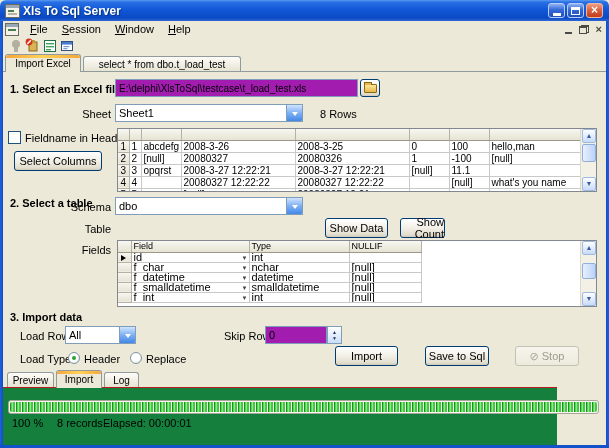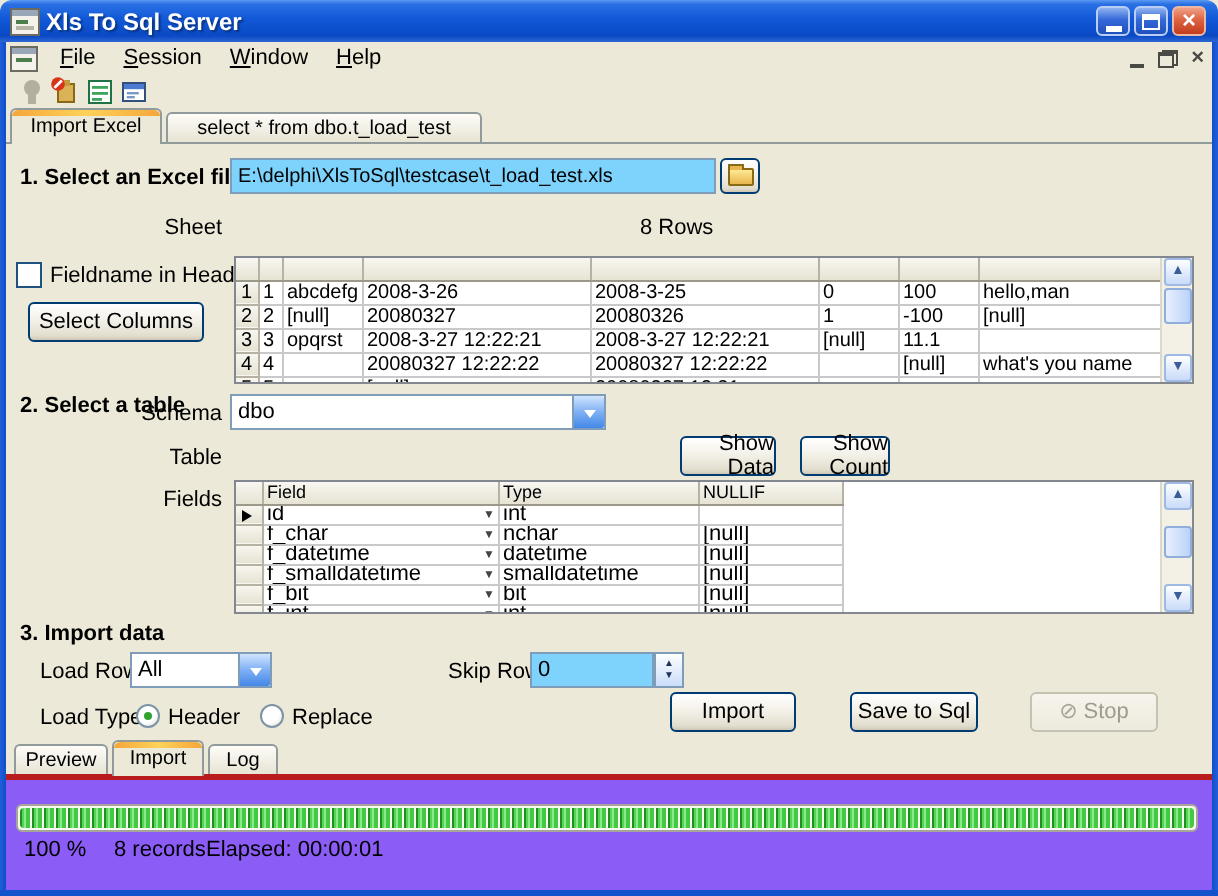--- a/index.html
+++ b/index.html
@@ -43,26 +43,26 @@
 
   
   .tab { position:absolute; font-size:10px; text-align:center; background:linear-gradient(#FDFCF8,#E7E4D3);
     border:1px solid #919B9C; border-bottom:none; border-radius:3px 3px 0 0; color:#000; padding-top:2px; }
   .tab.active { background:#ECE9D8; z-index:3; padding-top:3px; }
   .tab.active::before { content:""; position:absolute; left:0; right:0; top:0; height:3px;
     background:linear-gradient(90deg,#F5A63A,#FFD259,#F5A63A); border-radius:3px 3px 0 0; }
 
   .page { position:absolute; left:3px; top:71px; width:603px; height:297px; background:#ECE9D8; border-top:1px solid #919B9C; z-index:1; }
   .bottom-strip { position:absolute; left:3px; top:368px; width:603px; height:19px; background:#ECE9D8; }
-  .bottompanel { position:absolute; left:3px; top:387px; width:603px; height:58px; background:#8b5cf6; border-top:3px solid #b91c1c; z-index:1; }
+  .bottompanel { position:absolute; left:3px; top:387px; width:554px; height:58px; background:#15803d; border-top:1px solid #b91c1c; z-index:1; }
 
   
   .lbl { position:absolute; font-size:11px; color:#000; white-space:nowrap; }
   .sec { font-weight:bold; }
-  .tfield { position:absolute; background:#7dd3fc; border:1px solid #7F9DB9; font-size:10px; padding:2px 3px 0 3px;
+  .tfield { position:absolute; background:#a21caf; border:1px solid #7F9DB9; font-size:10px; padding:2px 3px 0 3px;
     font-family:"Liberation Sans",sans-serif; white-space:nowrap; overflow:hidden; }
   input.tfield { padding:0 3px; }
   .combo { position:absolute; background:#fff; border:1px solid #7F9DB9; font-size:11px; }
   .combo .val { position:absolute; left:3px; top:2px; right:17px; white-space:nowrap; overflow:hidden; }
   .combo .cbtn { position:absolute; right:0; top:0; bottom:0; width:16px;
     background:linear-gradient(180deg,#CFE4FE,#7FB0F4 50%,#4388E8); border-left:1px solid #7F9DB9; border-radius:0 1px 1px 0;
     display:flex; align-items:center; justify-content:center; }
   .arrow-dn { width:0; height:0; border:3px solid transparent; border-top:4px solid #fff; margin-top:4px; }
 
   .xbtn { position:absolute; font-size:11px; color:#000; text-align:right; border:1px solid #003C74; border-radius:3px;
@@ -204,20 +204,26 @@
   </div>
 
   <div class="page">
 
     <div class="lbl sec" style="left:7px; top:11px;">1. Select an Excel file</div>
     <input class="tfield" style="left: 112px; top: 7px; width: 243px; height: 18px;" readonly="" value="E:\delphi\XlsToSql\testcase\t_load_test.xls">
     <div class="xbtn" style="left:357px; top:7px; width:20px; height:18px;">
       <span class="folder-icon"></span>
     </div>
     <div class="lbl" style="left:58px; top:36px; width:50px; text-align:right;">Sheet</div>
+    <div class="combo" style="left:112px; top:32px; width:188px; height:18px;">
+      <span class="val">Sheet1</span>
+      <span class="cbtn">
+          <span class="arrow-dn"></span>
+        </span>
+    </div>
     <div class="lbl" style="left:317px; top:36px;">8 Rows</div>
 
     <span class="checkbox" style="left:5px; top:59px;"></span>
     <div class="lbl" style="left:22px; top:60px;">Fieldname in Header</div>
     <div class="xbtn" style="left:11px; top:79px; width:88px; height:20px;">
       <span>Select Columns</span>
     </div>
 
     <div class="grid" style="left:114px; top:56px; width:480px; height:64px;">
       <table class="g" style="width:462px;">
@@ -303,21 +309,21 @@
 
     <div class="lbl sec" style="left:7px; top:125px;">2. Select a table</div>
     <div class="lbl" style="left:58px; top:129px; width:50px; text-align:right;">Schema</div>
     <div class="combo" style="left:112px; top:125px; width:188px; height:18px;">
       <span class="val">dbo</span>
       <span class="cbtn">
           <span class="arrow-dn"></span>
         </span>
     </div>
     <div class="lbl" style="left:58px; top:151px; width:50px; text-align:right;">Table</div>
-    <div class="xbtn" style="left:322px; top:146px; width:48px; height:20px;margin-left:15px;">
+    <div class="xbtn" style="left:322px; top:146px; width:63px; height:20px;">
       <span>Show Data</span>
     </div>
     <div class="xbtn" style="left:397px; top:146px; width:45px; height:20px;">
       <span>Show Count</span>
     </div>
     <div class="lbl" style="left:58px; top:172px; width:50px; text-align:right;">Fields</div>
 
     <div class="grid" style="left:114px; top:168px; width:480px; height:67px;">
       <table class="g g2" style="width:303px;">
         <colgroup>
@@ -352,26 +358,20 @@
           <td>[null]</td>
         </tr>
         <tr>
           <td class="mk"></td>
           <td class="fcell"><span>f_smalldatetime</span><span class="dd"></span></td>
           <td>smalldatetime</td>
           <td>[null]</td>
         </tr>
         <tr>
           <td class="mk"></td>
-          <td class="fcell"><span>f_bit</span><span class="dd"></span></td>
-          <td>bit</td>
-          <td>[null]</td>
-        </tr>
-        <tr>
-          <td class="mk"></td>
           <td class="fcell"><span>f_int</span><span class="dd"></span></td>
           <td>int</td>
           <td>[null]</td>
         </tr>
       </tbody>
         </table>
       <div class="sb">
         <span class="sb-btn sb-up"></span>
         <span class="sb-thumb" style="top:22px; height:16px;"></span>
         <span class="sb-btn sb-dn"></span>

